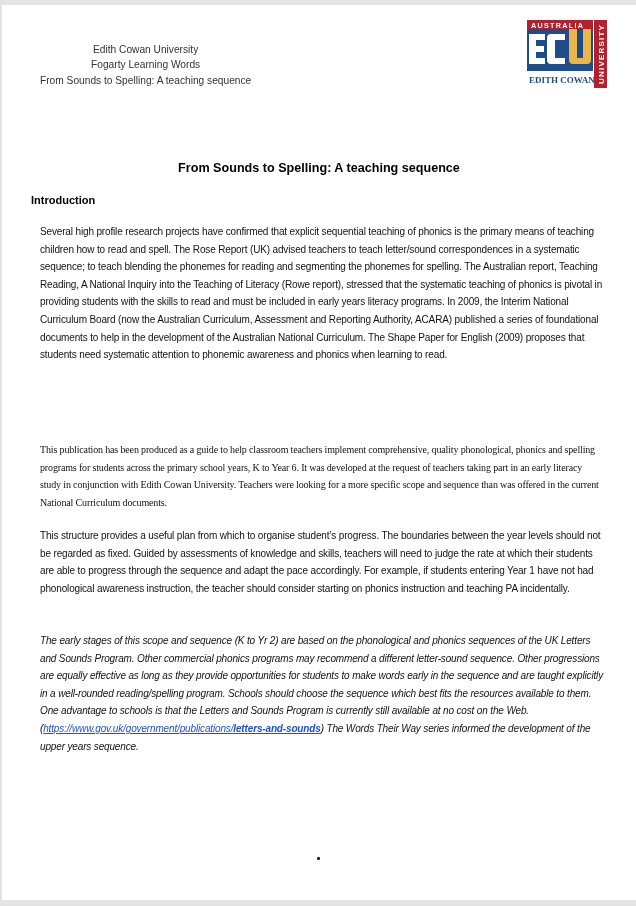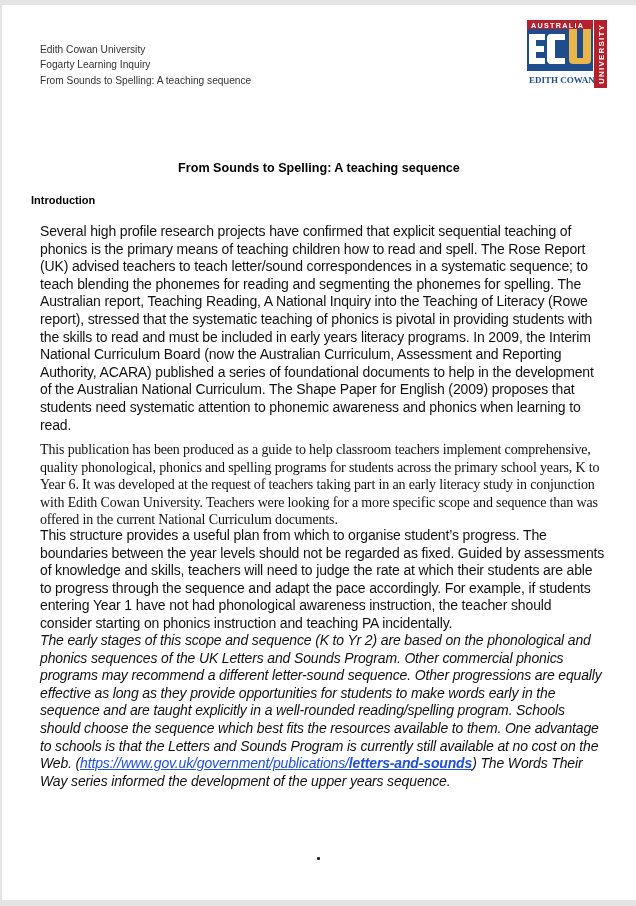--- a/index.html
+++ b/index.html
@@ -9,58 +9,58 @@
     font-family: "Liberation Sans", sans-serif;
     position: relative;
   }
   .page {
     position: absolute; left: 2px; top: 5px; width: 634px; height: 895px;
     background: #ffffff;
   }
   .header-lines {
     position: absolute; left: 38px; top: 37px;
     font-family: "Liberation Sans", sans-serif;
-    font-size: 10.2px; line-height: 15.3px; color: #333;
+    font-size: 10.2px; line-height: 15.3px; color: #333; text-align: center;
   }
   .logo {
     position: absolute; left: 525px; top: 15px; width: 80px; height: 68px;
   }
   .doc-title {
     position: absolute; left: 0; width: 634px; top: 156px;
     text-align: center; font-family: "Liberation Sans", sans-serif;
     font-weight: bold; font-size: 12.6px; color: #000;
   }
   .section-heading {
     position: absolute; left: 29px; top: 189px;
     font-weight: bold; font-size: 11px; color: #000;
   }
   .para {
     position: absolute; left: 38px; width: 565px;
-    font-size: 14px; line-height: 17.6px; color: #111;
+    font-size: 10px; line-height: 17.6px; color: #111;
     letter-spacing: -0.15px;
   }
   .p1 { top: 218px; }
   .p2 { top: 436px; font-family: Liberation Serif, serif; }
   .p3 { top: 522px; }
   .p4 { top: 627px; font-style: italic; }
   .link { color: #1f4fd6; text-decoration: underline; }
   .link b { font-weight: bold; }
   .cursor-mark {
     position: absolute; left: 315px; top: 852px; width: 3px; height: 3px;
     background: #222; border-radius: 1px;
   }
 </style>
 </head>
 <body>
 
 <div class="page">
 
   <div class="header-lines">
     <div>Edith Cowan University</div>
-    <div>Fogarty Learning Inquiry</div>
+    <div>Fogarty Learning Words</div>
     <div>From Sounds to Spelling: A teaching sequence</div>
   </div>
 
   <div class="logo">
     <svg width="80" height="68" viewBox="0 0 80 68" xmlns="http://www.w3.org/2000/svg">
       <rect x="0" y="0" width="80" height="68" fill="#ffffff"></rect>
 
       <rect x="0" y="0" width="66" height="9" fill="#b3212e"></rect>
       <text x="4" y="7.5" font-family="Liberation Sans, sans-serif" font-size="7.2" font-weight="bold" fill="#ffffff" letter-spacing="1.3">AUSTRALIA</text>
 

